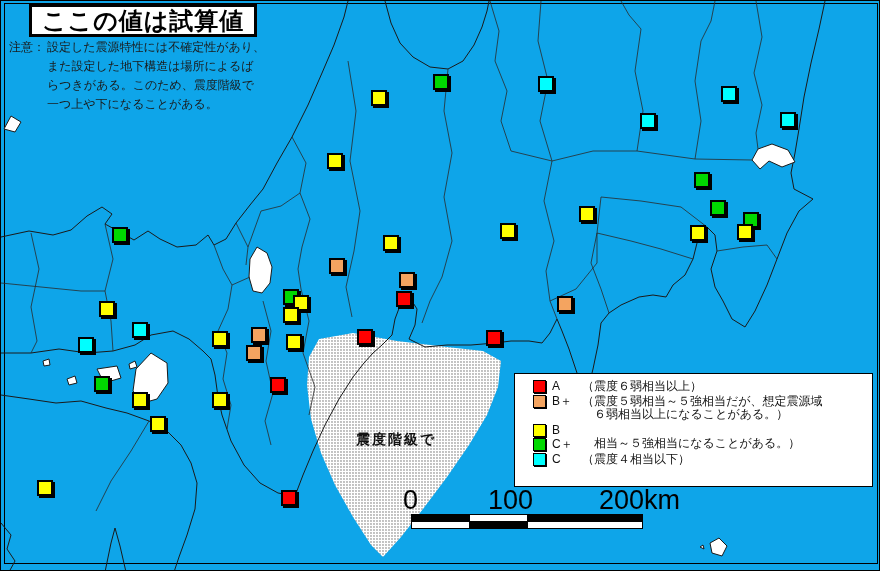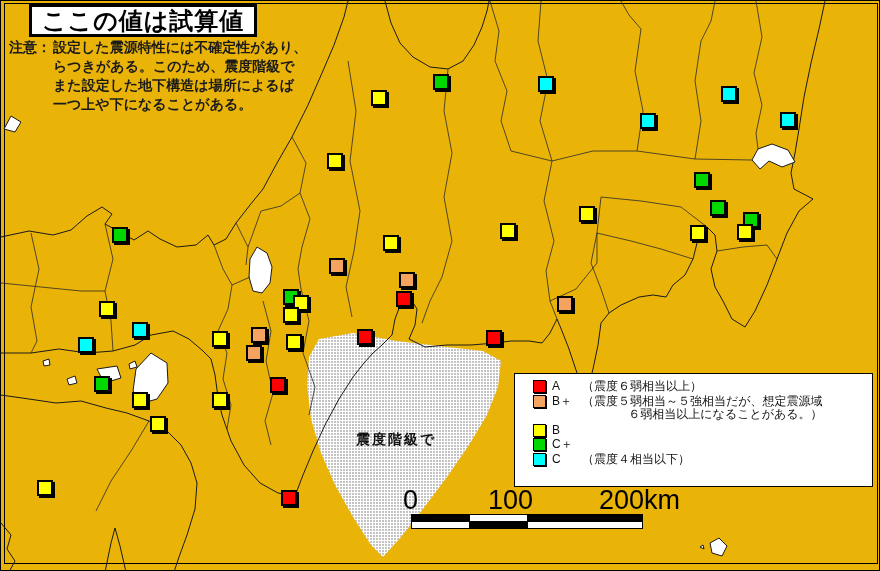--- a/index.html
+++ b/index.html
@@ -1,56 +1,56 @@
 <!DOCTYPE html>
 <html><head>
 <meta charset="utf-8">
 <style>
   html,body{margin:0;padding:0;background:#fff;}
   .stage{
-    position:relative;width:880px;height:571px;background:#eab308;
+    position:relative;width:880px;height:571px;background:#0ea5e9;
     font-family:"Liberation Sans","DejaVu Sans",sans-serif;
     overflow:hidden;box-sizing:border-box;border:1px solid #000;
   }
   .map-frame{position:absolute;left:3px;top:2px;width:872px;height:559px;border:1px solid #000;z-index:0;}
   svg.map{position:absolute;left:0;top:0;z-index:1;}
   .coast{fill:none;stroke:#1a1a1a;stroke-width:1;}
   .pref{fill:none;stroke:#2a2a2a;stroke-width:0.8;}
   .island{fill:#fff;stroke:#1a1a1a;stroke-width:1;}
   .lake{fill:#fff;stroke:#1a1a1a;stroke-width:1;}
 
   .title-box{
     position:absolute;left:28px;top:3px;z-index:5;background:#fff;
     border:3px solid #000;padding:0 10px;height:27px;line-height:27px;
     font-size:24px;font-weight:bold;letter-spacing:1px;color:#000;white-space:nowrap;
   }
   .note{
     position:absolute;left:8px;top:37px;z-index:5;display:flex;
-    font-size:14px;line-height:19px;color:#1a1a1a;font-weight:bold;white-space:nowrap;
+    font-size:12px;line-height:19px;color:#1a1a1a;font-weight:normal;white-space:nowrap;
   }
   .note .prefix{margin-right:2px;}
 
   .marker-layer{position:absolute;left:0;top:0;width:100%;height:100%;z-index:2;}
   .marker{
     position:absolute;width:12px;height:12px;border:2px solid #000;
     box-shadow:2px 2px 0 #000;box-sizing:content-box;
   }
 
   .legend{
     position:absolute;left:513px;top:372px;width:359px;height:114px;z-index:6;
     background:#fff;border:1px solid #000;box-sizing:border-box;
     padding:5px 4px 0 18px;font-size:12px;line-height:14.5px;color:#111;
   }
   .legend-row{display:flex;align-items:flex-start;}
   .legend-swatch{
     width:11px;height:11px;border:1px solid #000;box-shadow:1px 1px 0 #000;
     margin:1px 6px 0 0;flex:0 0 auto;
   }
   .legend-label{width:30px;flex:0 0 auto;white-space:nowrap;}
-  .legend-desc{white-space:nowrap;text-align:right;}
+  .legend-desc{white-space:nowrap;}
   .desc-line:empty{display:none;}
   .desc-line.second{padding-left:12px;font-family:Liberation Mono, monospace;}
 
   .source-label{
     position:absolute;left:355px;top:430px;z-index:3;
     font-size:14px;font-weight:bold;letter-spacing:2px;color:#111;white-space:nowrap;
   }
 
   .scalebar-labels span{position:absolute;z-index:3;font-size:27px;color:#000;white-space:nowrap;}
   .sb-0{left:402px;top:484px;}
@@ -179,22 +179,22 @@
       <div class="marker" style="left: 36px; top: 479px; background: rgb(255, 255, 0);"></div>
       <div class="marker" style="left: 280px; top: 489px; background: rgb(255, 0, 0);"></div>
     </div>
 
   <div class="title-box">ここの値は試算値</div>
 
   <div class="note">
     <div class="prefix">注意：</div>
     <div>
       <div>設定した震源特性には不確定性があり、</div>
+      <div>また設定した地下構造は場所によるば</div>
       <div>らつきがある。このため、震度階級で</div>
-      <div>また設定した地下構造は場所によるば</div>
       <div>一つ上や下になることがある。</div>
     </div>
   </div>
 
   <div class="source-label">震度階級で</div>
 
   <div class="legend">
     <div class="legend-row">
       <div class="legend-swatch" style="background: rgb(255, 0, 0);"></div>
       <div class="legend-label">A</div>
@@ -211,20 +211,21 @@
       </div>
     </div>
     <div class="legend-row">
       <div class="legend-swatch" style="background: rgb(255, 255, 0);"></div>
       <div class="legend-label">B</div>
     </div>
     <div class="legend-row">
       <div class="legend-swatch" style="background: rgb(0, 216, 0);"></div>
       <div class="legend-label">C＋</div>
       <div class="legend-desc">
+        <div class="desc-line second">相当～５強相当になることがある。）</div>
       </div>
     </div>
     <div class="legend-row">
       <div class="legend-swatch" style="background: rgb(0, 255, 255);"></div>
       <div class="legend-label">C</div>
       <div class="legend-desc">
         <div class="desc-line">（震度４相当以下）</div>
       </div>
     </div>
   </div>

